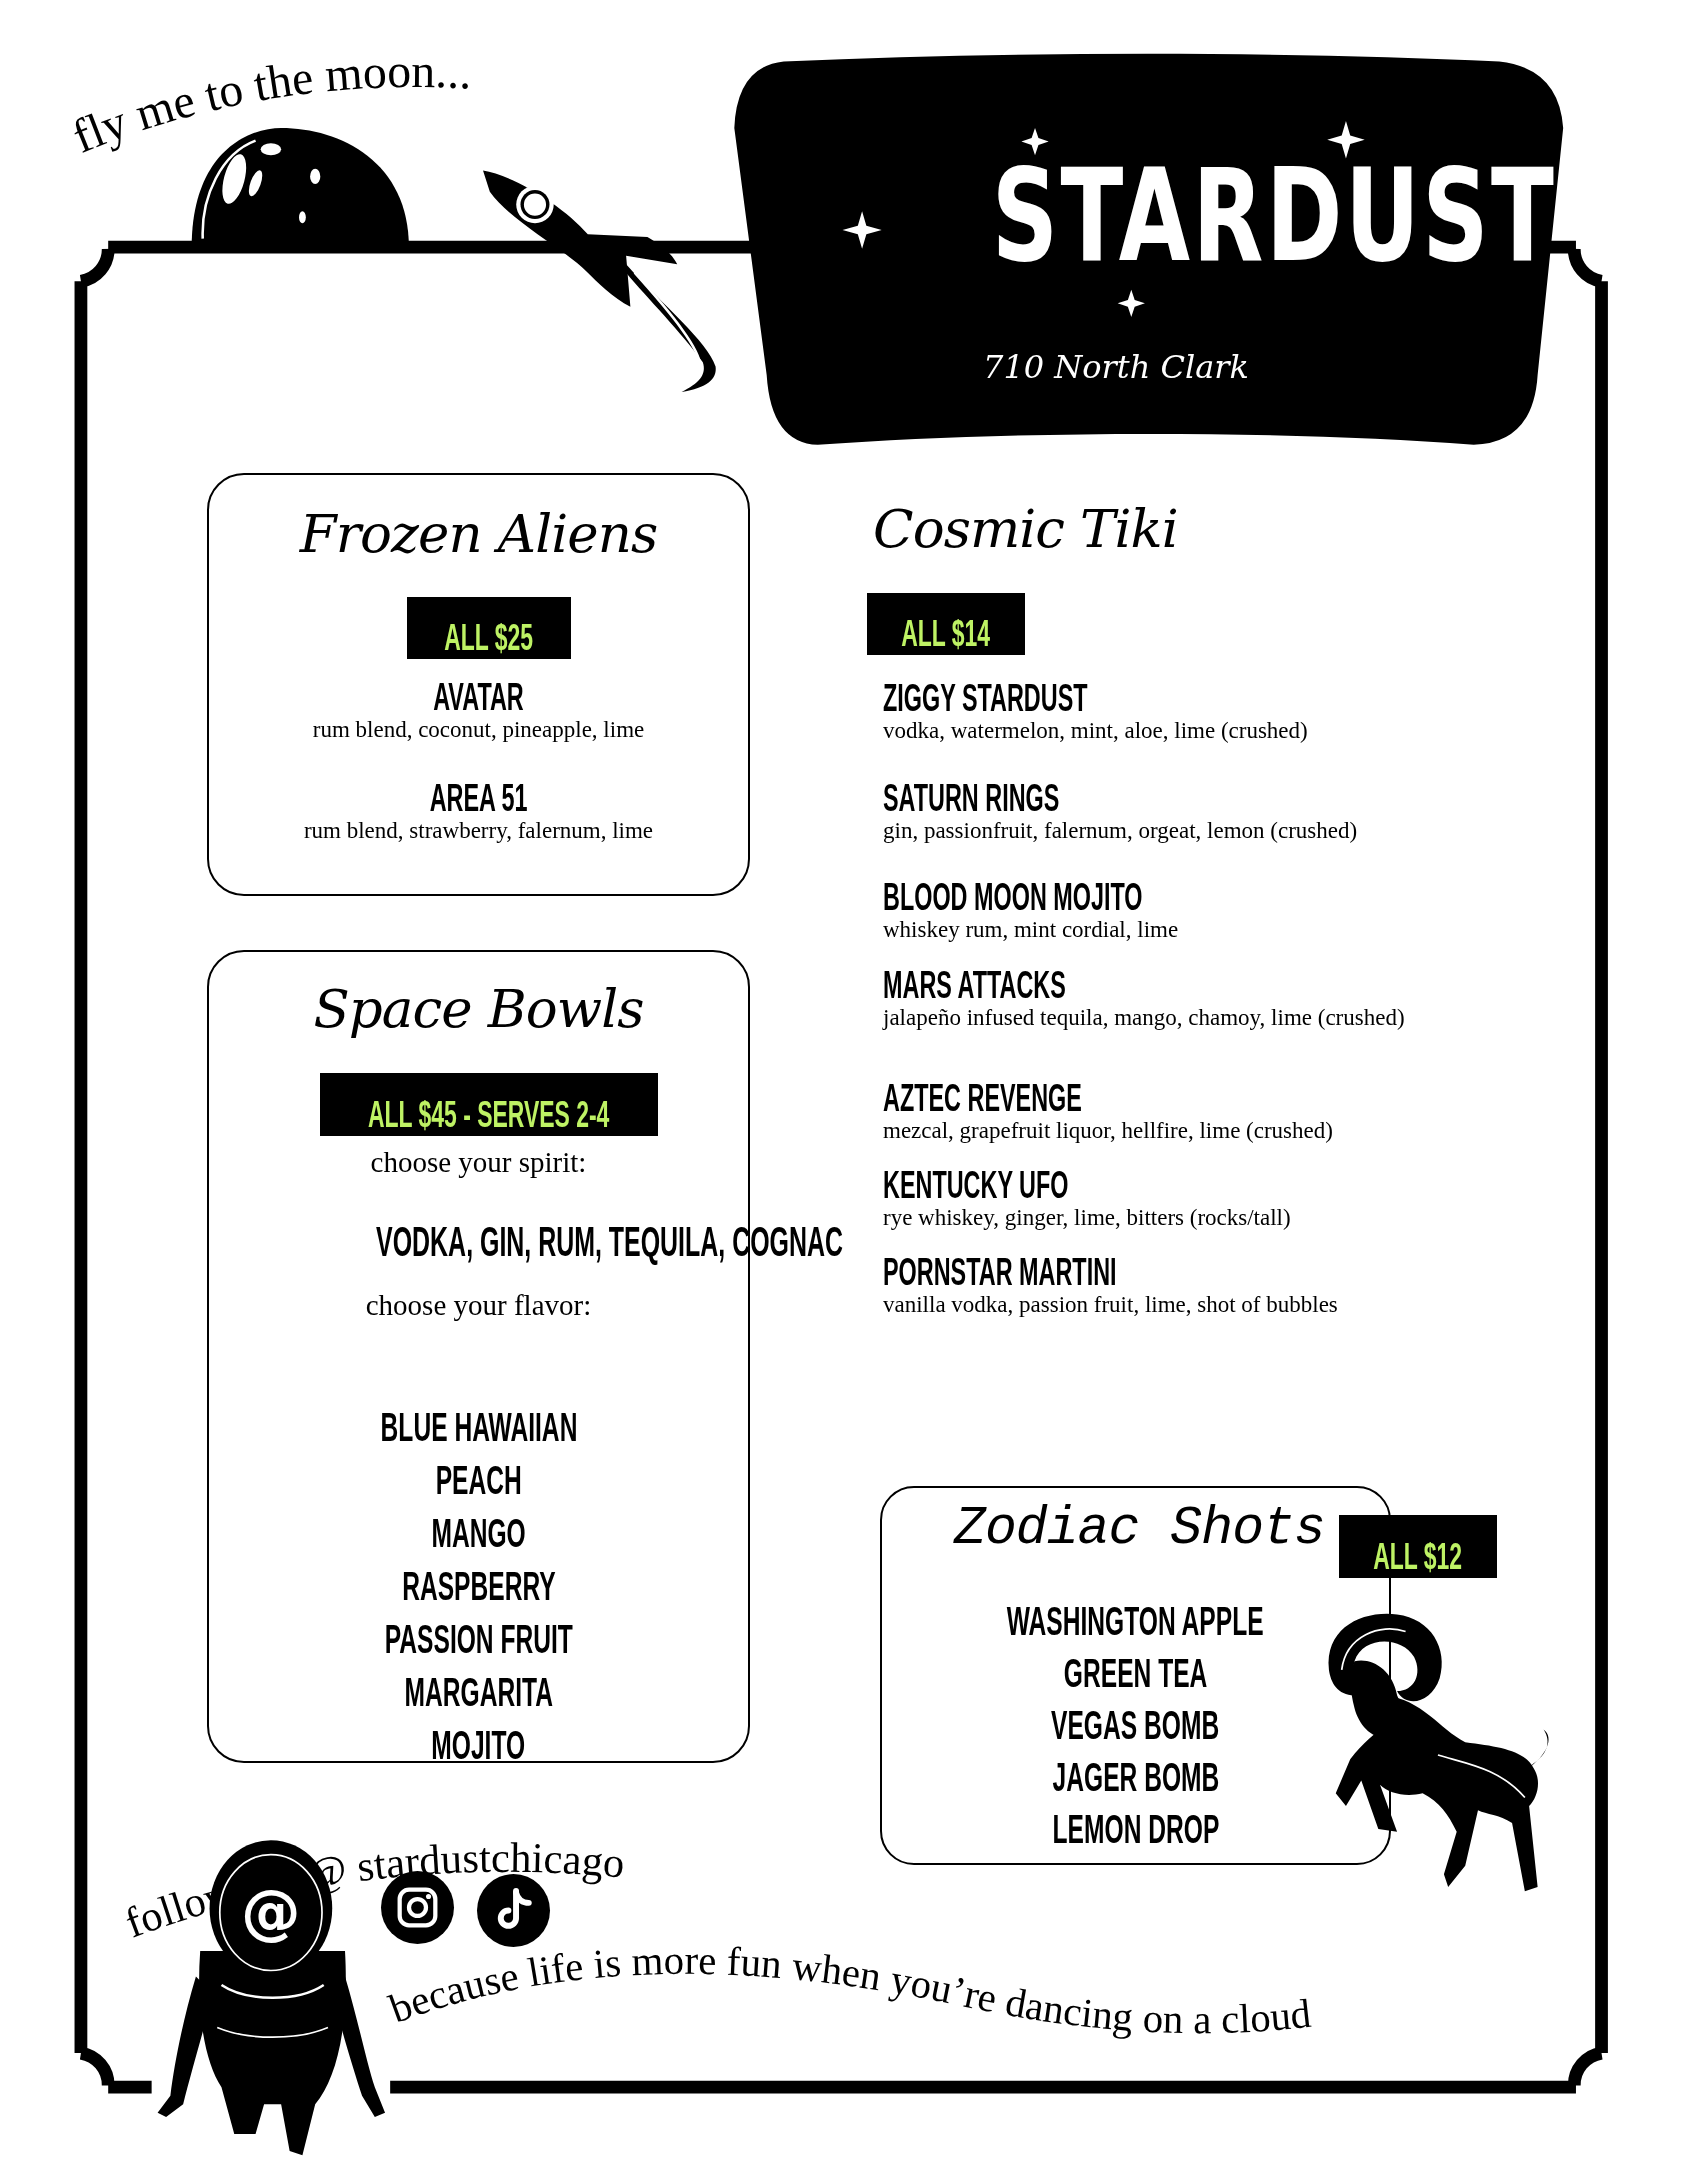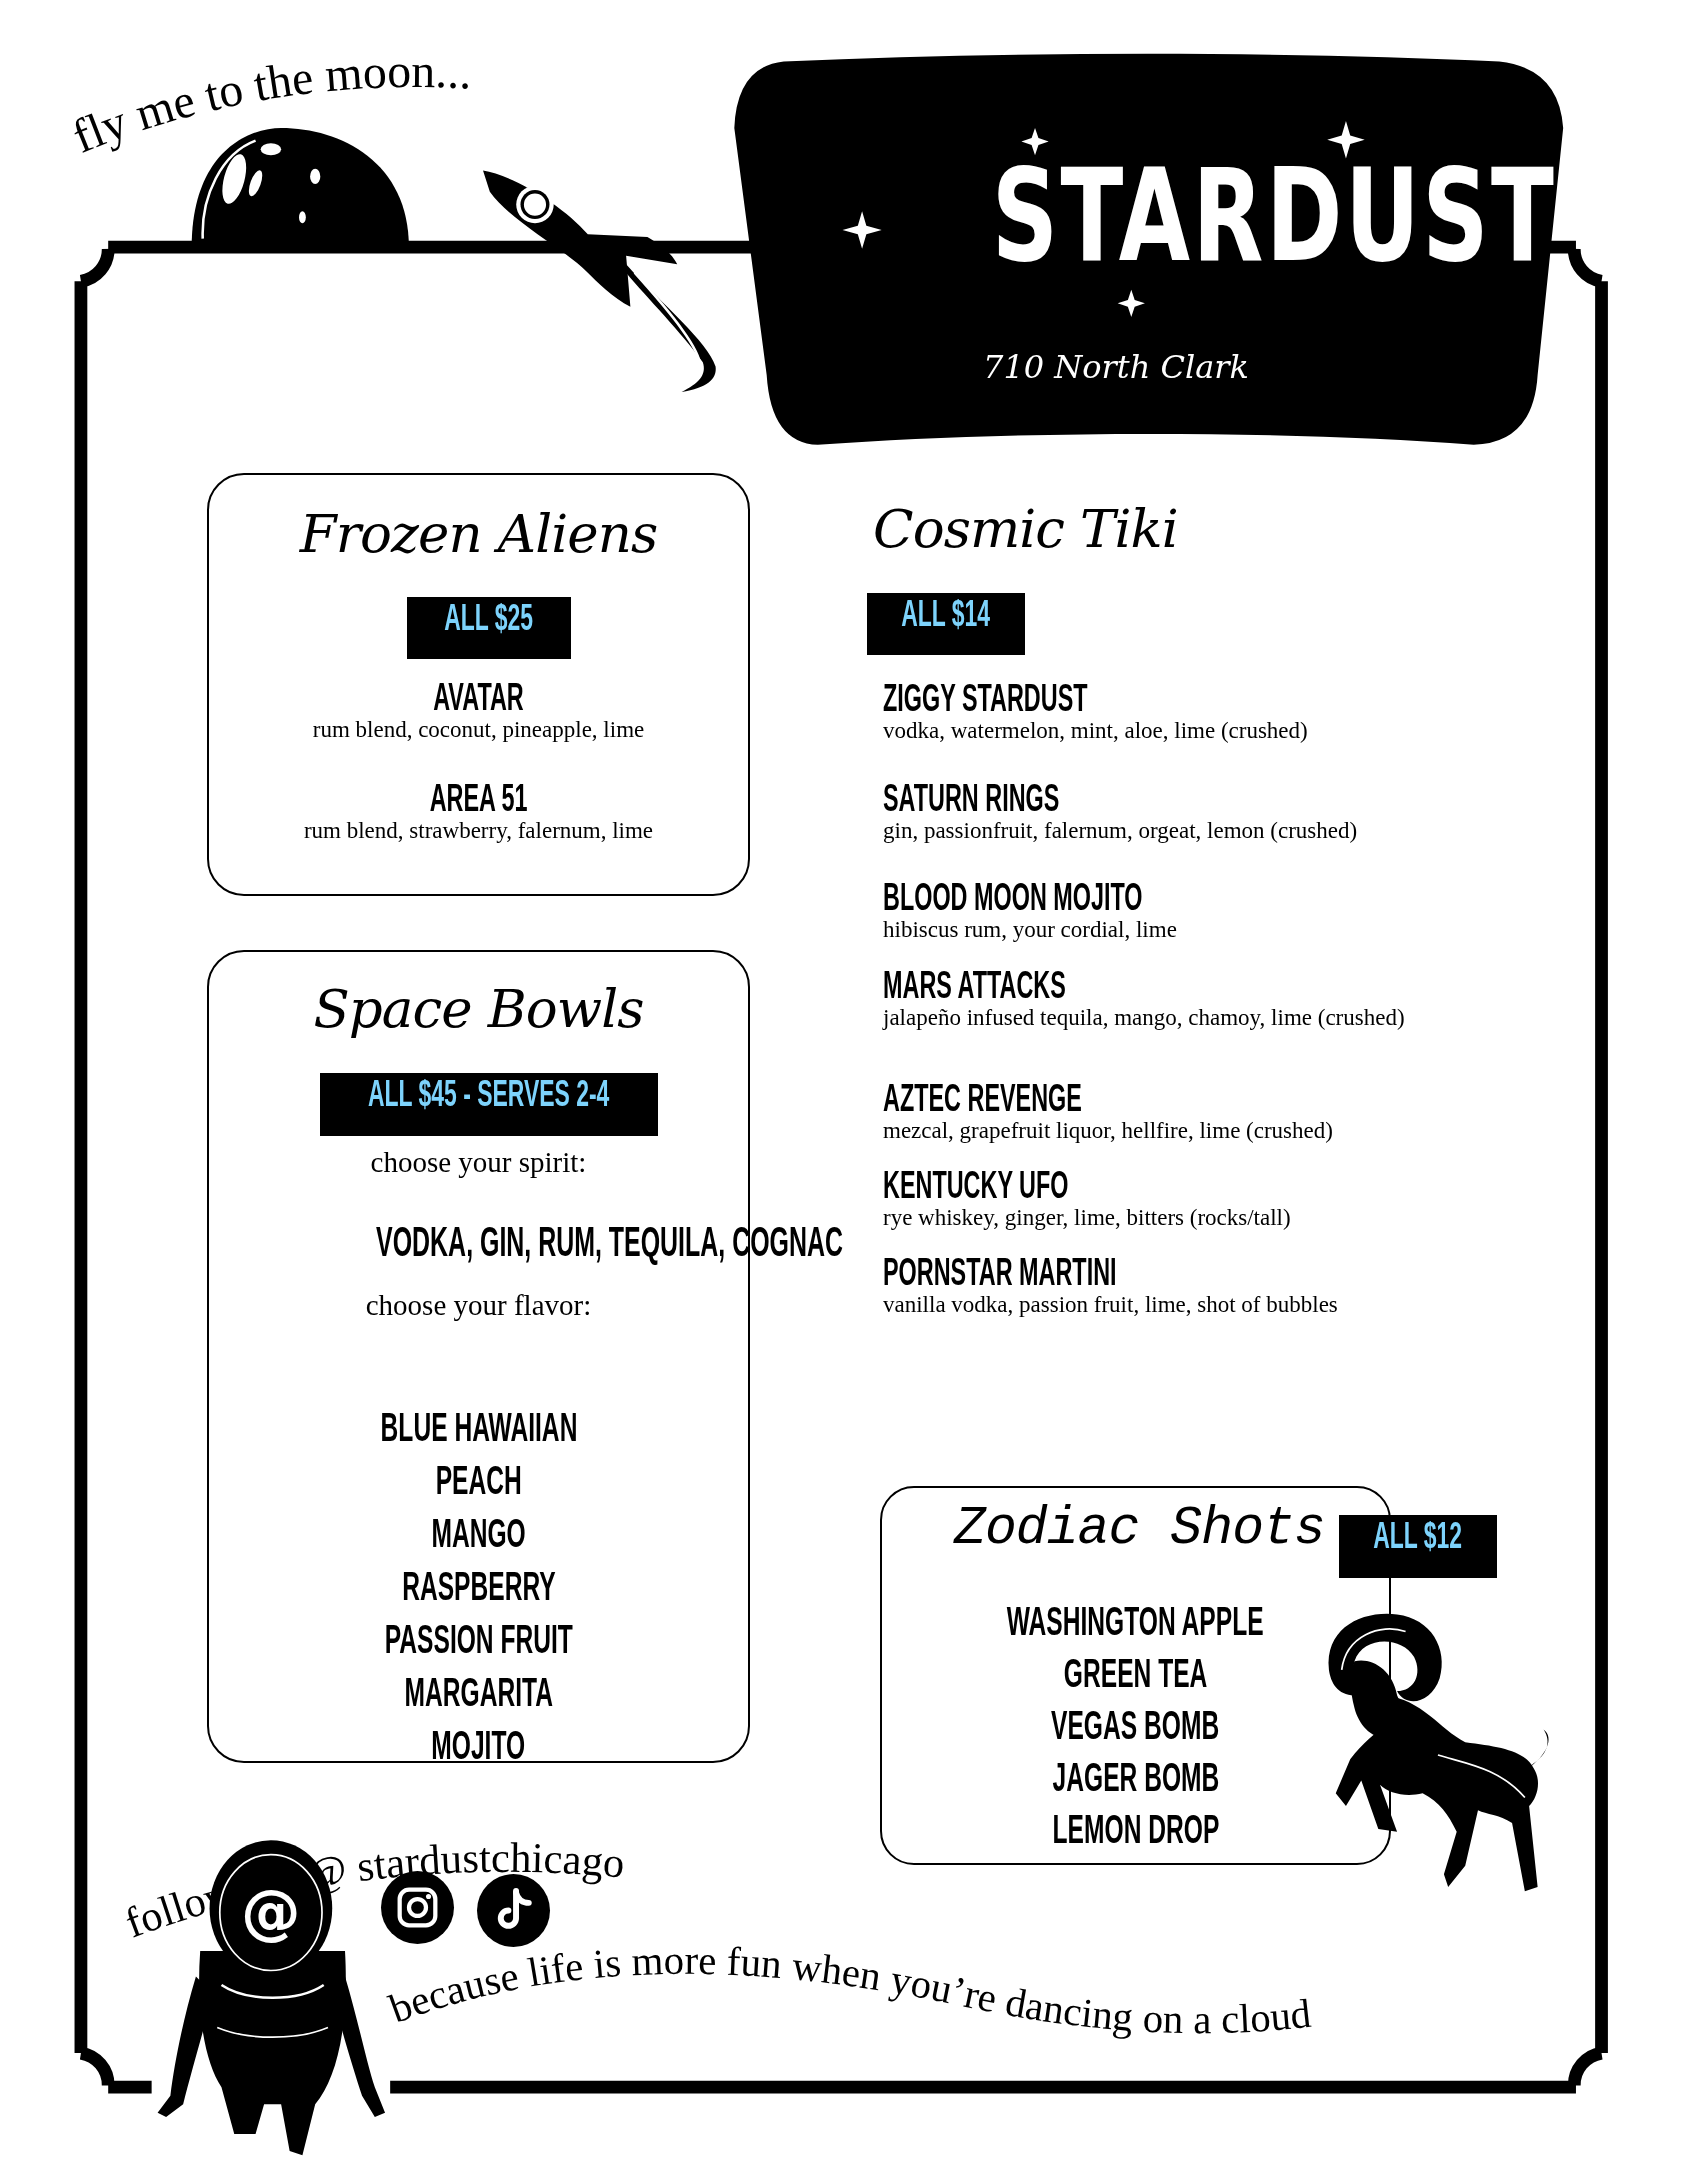--- a/index.html
+++ b/index.html
@@ -4,21 +4,21 @@
 <style>
   html, body { margin: 0; padding: 0; background: #ffffff; }
   body { width: 1685px; height: 2181px; position: relative; overflow: hidden; color: #000; }
   .abs { position: absolute; }
 
   svg.layer { position: absolute; left: 0; top: 0; }
 
   .box { position: absolute; border: 2.6px solid #000; border-radius: 37px; box-sizing: border-box; background: #fff; }
 
   .section-title { position: absolute; font-family: "DejaVu Serif", "Liberation Serif", serif; font-style: italic; font-size: 53px; white-space: nowrap; letter-spacing: -0.9px; }
-  .price-tag { position: absolute; background: #000; color: #7dd3fc; display: flex; align-items: flex-start; justify-content: center; box-sizing: border-box; }
+  .price-tag { position: absolute; background: #000; color: #bef264; display: flex; align-items: flex-end; justify-content: center; box-sizing: border-box; }
   .price-tag span { font-family: "Liberation Sans", "DejaVu Sans", sans-serif; font-weight: bold; font-size: 37px; display: inline-block; transform: scaleX(0.62); white-space: nowrap; }
 
   .center-col { position: absolute; text-align: center; }
   .drink-name { font-family: "Liberation Sans", "DejaVu Sans", sans-serif; font-weight: bold; font-size: 39px; line-height: 39px; display: inline-block; transform: scaleX(0.6); white-space: nowrap; }
   .drink-desc { font-family: Liberation Serif, serif; font-size: 23px; line-height: 27px; white-space: nowrap; }
 
   .tiki-item { position: absolute; left: 883px; width: 647px; }
   .tiki-item .drink-name { transform-origin: left center; }
   .tiki-item .drink-desc { white-space: normal; }
 
@@ -148,21 +148,21 @@
 <div class="tiki-item" style="top:678px;">
   <div><span class="drink-name">ZIGGY STARDUST</span></div>
   <div class="drink-desc">vodka, watermelon, mint, aloe, lime (crushed)</div>
 </div>
 <div class="tiki-item" style="top:778px;">
   <div><span class="drink-name">SATURN RINGS</span></div>
   <div class="drink-desc">gin, passionfruit, falernum, orgeat, lemon (crushed)</div>
 </div>
 <div class="tiki-item" style="top:877px;">
   <div><span class="drink-name">BLOOD MOON MOJITO</span></div>
-  <div class="drink-desc">hibiscus rum, your cordial, lime</div>
+  <div class="drink-desc">whiskey rum, mint cordial, lime</div>
 </div>
 <div class="tiki-item" style="top:965px; width:579px;">
   <div><span class="drink-name">MARS ATTACKS</span></div>
   <div class="drink-desc">jalapeño infused tequila, mango, chamoy, lime (crushed)</div>
 </div>
 <div class="tiki-item" style="top:1078px;">
   <div><span class="drink-name">AZTEC REVENGE</span></div>
   <div class="drink-desc">mezcal, grapefruit liquor, hellfire, lime (crushed)</div>
 </div>
 <div class="tiki-item" style="top:1165px;">

